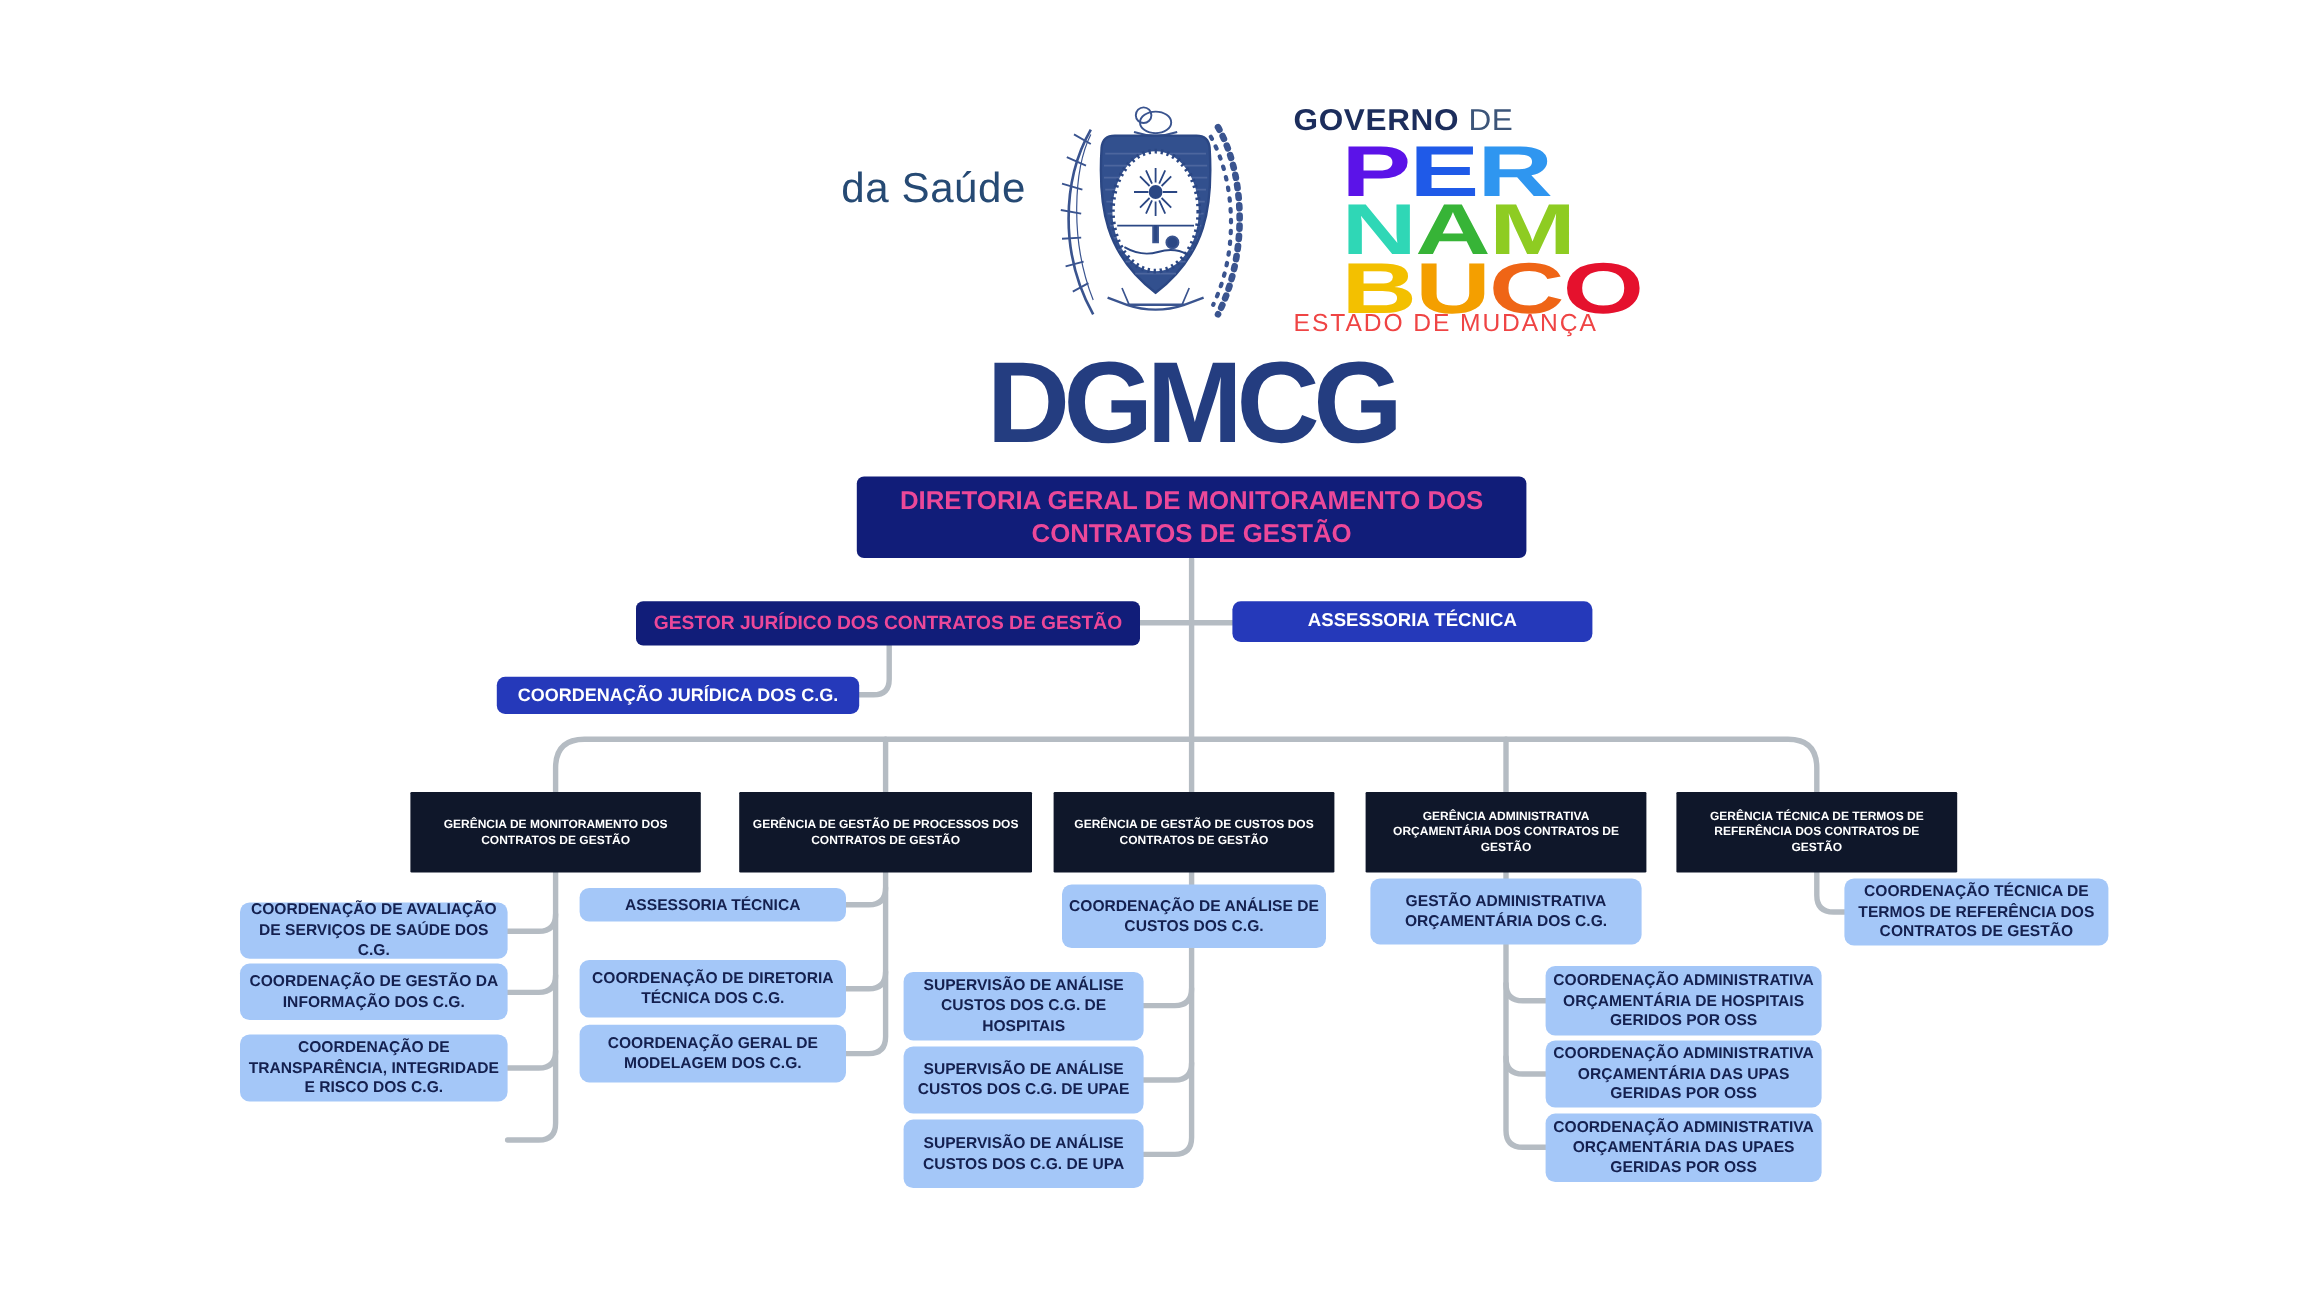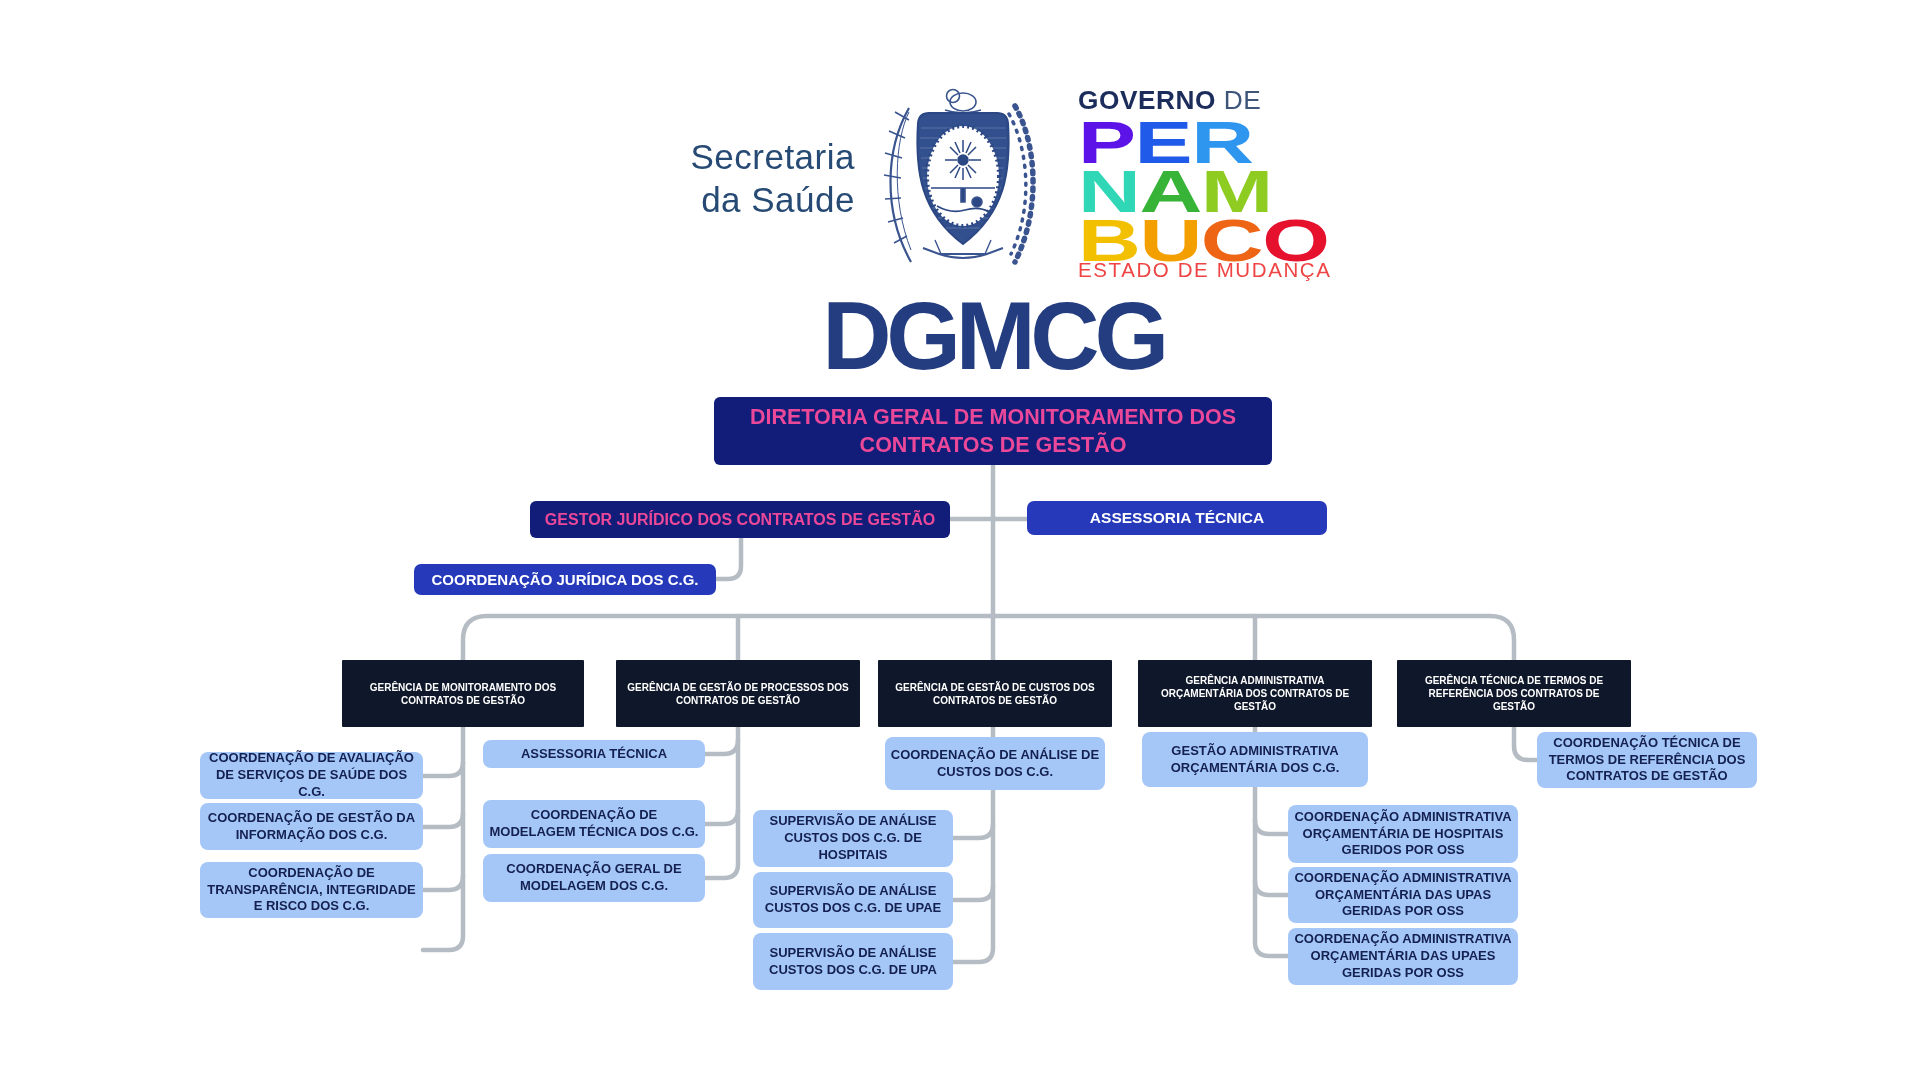--- a/index.html
+++ b/index.html
@@ -11,21 +11,21 @@
               color:#264a74;font-size:35px;line-height:1.22;font-weight:400;letter-spacing:.5px;}
   .coat{position:absolute;left:865px;top:80px;}
   .pelogo{position:absolute;left:1078px;top:86px;}
   .pelogo .gov{font-size:25px;color:#1c2d5c;letter-spacing:.5px;display:inline-block;
                transform:scaleX(1.05);transform-origin:left top;white-space:nowrap;}
   .pelogo .gov b{font-weight:bold;}
   .pelogo .gov .thin{font-weight:400;color:#3c5579;}
   .pelogo .prow{display:block;font-size:60px;font-weight:bold;line-height:49px;
                 transform:scaleX(1.45);transform-origin:left top;white-space:nowrap;
                 letter-spacing:-1px;margin-top:0;}
-  .pelogo .rows{margin-top:3px;}
+  .pelogo .rows{margin-top:3px;margin-left:40px;}
   .tagline{position:absolute;left:1078px;top:258px;font-size:20.5px;color:#ef4444;
            letter-spacing:1.6px;font-weight:400;white-space:nowrap;}
 
   
   .acronym{position:absolute;left:705px;top:288px;width:576px;text-align:center;
            font-size:96px;font-weight:bold;color:#243d80;letter-spacing:-.055em;line-height:1;}
 
   
   .node{position:absolute;display:flex;align-items:center;justify-content:center;
         text-align:center;box-sizing:border-box;font-weight:bold;z-index:2;}
@@ -36,21 +36,20 @@
   .light{background:#a4c7f8;color:#14204f;border-radius:8px;padding:4px 5px;
          font-size:13px;line-height:1.3;}
   svg.wires{position:absolute;left:0;top:0;z-index:1;}
 </style>
 </head>
 <body>
 
 <div class="canvas">
 
   <div class="secretaria">
-    <div>Secretaria</div>
     <div>da Saúde</div>
   </div>
 
   <div class="coat">
     <svg width="196" height="200" viewBox="0 0 196 200">
       <g fill="none" stroke="#3a548f" stroke-width="1.6">
 
         <path d="M44,28 C20,70 18,132 46,182" stroke-width="2.2"></path>
         <path d="M44,32 C30,60 26,120 46,170" stroke-width="1"></path>
         <path d="M44,40 l-14,-8 M40,58 l-16,-7 M37,78 l-17,-5 M36,98 l-17,-3 M36,118 l-16,1 M38,138 l-15,4 M42,156 l-13,7"></path>
@@ -170,21 +169,21 @@
     <span>COORDENAÇÃO DE GESTÃO DA INFORMAÇÃO DOS C.G.</span>
   </div>
   <div class="node light" style="left:200px;top:862px;width:223px;height:56px;">
     <span>COORDENAÇÃO DE TRANSPARÊNCIA, INTEGRIDADE E RISCO DOS C.G.</span>
   </div>
 
   <div class="node light" style="left:483px;top:740px;width:222px;height:28px;">
     <span>ASSESSORIA TÉCNICA</span>
   </div>
   <div class="node light" style="left:483px;top:800px;width:222px;height:48px;">
-    <span>COORDENAÇÃO DE MODELAGEM TÉCNICA DOS C.G.</span>
+    <span>COORDENAÇÃO DE DIRETORIA TÉCNICA DOS C.G.</span>
   </div>
   <div class="node light" style="left:483px;top:854px;width:222px;height:48px;">
     <span>COORDENAÇÃO GERAL DE MODELAGEM DOS C.G.</span>
   </div>
 
   <div class="node light" style="left:885px;top:737px;width:220px;height:53px;">
     <span>COORDENAÇÃO DE ANÁLISE DE CUSTOS DOS C.G.</span>
   </div>
   <div class="node light" style="left:753px;top:810px;width:200px;height:57px;">
     <span>SUPERVISÃO DE ANÁLISE CUSTOS DOS C.G. DE HOSPITAIS</span>

